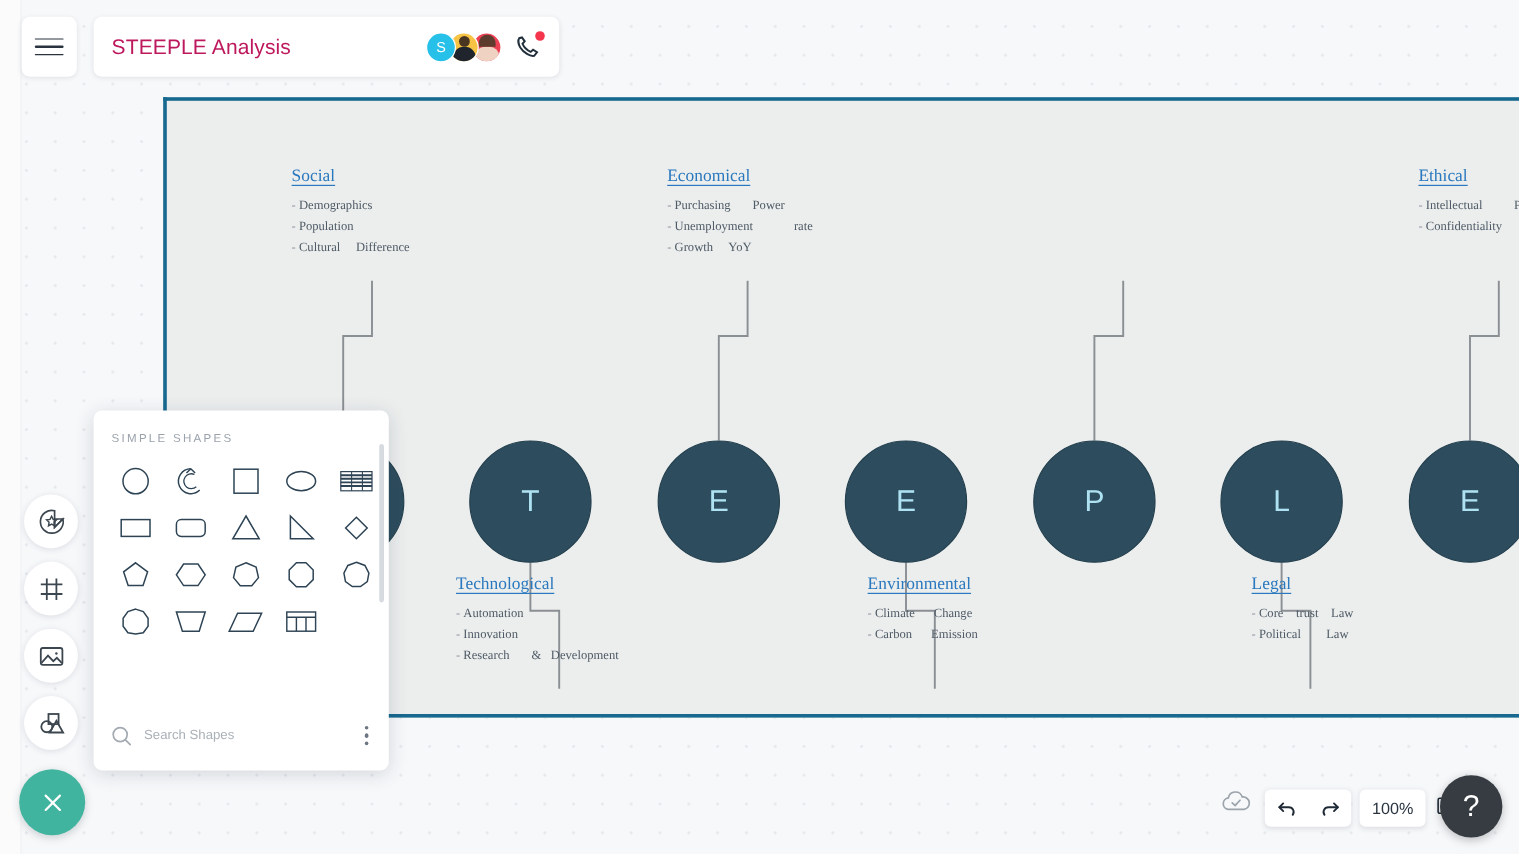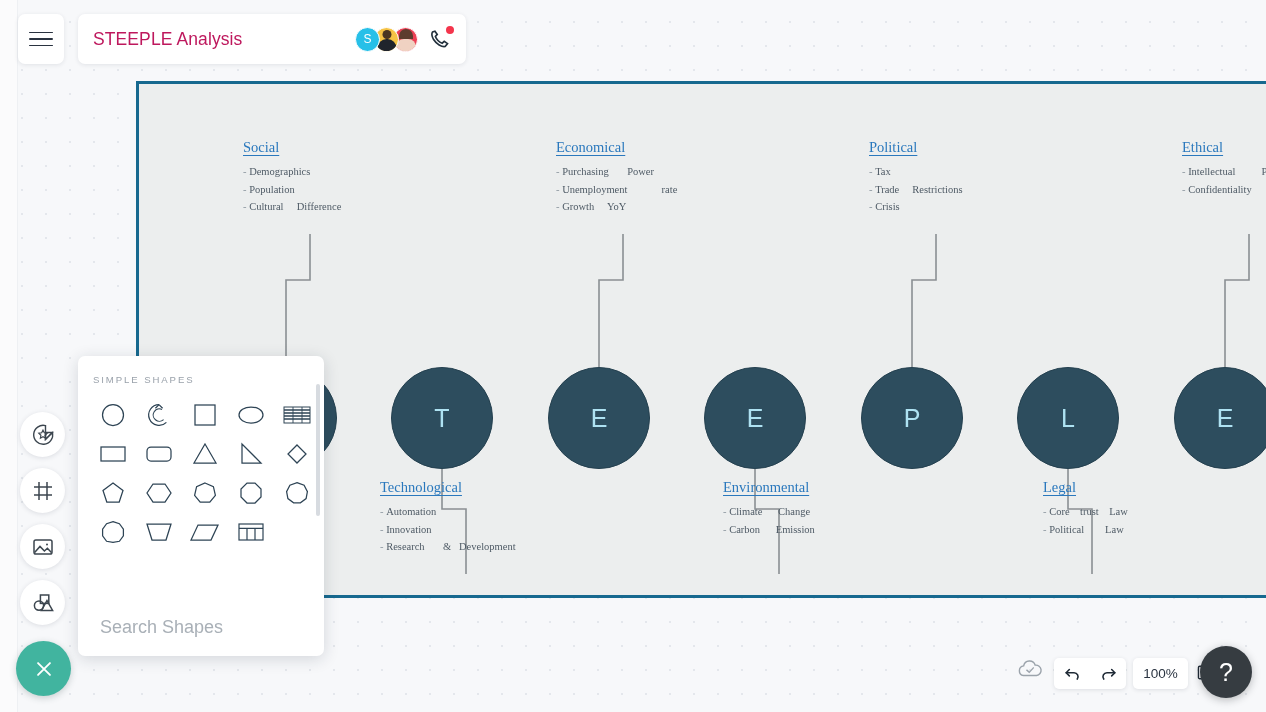--- a/index.html
+++ b/index.html
@@ -117,21 +117,21 @@
   #fab-close {
     position: absolute; left: 16px; top: 641px; width: 55px; height: 55px;
     border-radius: 50%; background: #41b49f;
     box-shadow: 0 2px 7px rgba(30,60,60,.22);
     display: flex; align-items: center; justify-content: center;
     z-index: 9; cursor: pointer;
   }
 
   
   #shapes-panel {
-    position: absolute; left: 78px; top: 356px; width: 246px; height: 300px;
+    position: absolute; left: 78px; top: 342px; width: 246px; height: 300px;
     background: #fff; border-radius: 7px;
     box-shadow: 0 3px 16px rgba(25,35,55,.16); z-index: 8;
     display: flex; flex-direction: column; overflow: hidden;
   }
   #shapes-scroll { position: relative; flex: 1; overflow: hidden; padding: 0 0 0 0; }
   #panel-heading {
     font-size: 9.6px; letter-spacing: 1.9px; color: #9aa2ab;
     padding: 18px 0 0 15px; font-weight: normal;
   }
   #shape-grid {
@@ -155,21 +155,21 @@
     display: flex; align-items: center; justify-content: center;
     font-size: 13px; color: #37424e; padding: 0 13px; cursor: pointer;
   }
   .tab-chip.pin { width: 34px; padding: 0; }
   .tab-chip.active { background: #d4f0e3; color: #1f4a3a; }
   .tab-chip.plus { width: 34px; padding: 0; font-size: 19px; color: #46525f; }
   #search-row {
     height: 58px; display: flex; align-items: center; padding: 0 13px; gap: 9px;
   }
   #search-input {
-    flex: 1; border: none; outline: none; font-size: 18px; color: #a2a9b1;
+    flex: 1; border: none; outline: none; font-size: 11px; color: #a2a9b1;
     font-family: "Liberation Sans", sans-serif; background: transparent;
   }
   #search-input::placeholder { color: #a9b0b7; }
   #panel-more { display: flex; flex-direction: column; gap: 3px; cursor: pointer;
     padding: 4px; }
   #panel-more i { width: 3.2px; height: 3.2px; border-radius: 50%; background: #6c7680;
     display: block; }
 
   
   #cloud-btn { position: absolute; right: 222px; bottom: 28px; cursor: pointer; }
@@ -250,26 +250,20 @@
       <div class="block-item"><span class="dash">-</span>&nbsp;<span>Cultural     Difference</span></div>
     </div>
 
     <div class="block" style="left:417px;top:55px">
       <div class="block-title">Economical</div>
       <div class="block-item"><span class="dash">-</span>&nbsp;<span>Purchasing       Power</span></div>
       <div class="block-item"><span class="dash">-</span>&nbsp;<span>Unemployment             rate</span></div>
       <div class="block-item"><span class="dash">-</span>&nbsp;<span>Growth     YoY</span></div>
     </div>
 
-    <div class="block" style="left:730px;top:55px">
-      <div class="block-title">Political</div>
-      <div class="block-item"><span class="dash">-</span>&nbsp;<span>Tax</span></div>
-      <div class="block-item"><span class="dash">-</span>&nbsp;<span>Trade     Restrictions</span></div>
-      <div class="block-item"><span class="dash">-</span>&nbsp;<span>Crisis</span></div>
-    </div>
 
     <div class="block" style="left:1043px;top:55px">
       <div class="block-title">Ethical</div>
       <div class="block-item"><span class="dash">-</span>&nbsp;<span>Intellectual          P</span></div>
       <div class="block-item"><span class="dash">-</span>&nbsp;<span>Confidentiality</span></div>
     </div>
 
     <div class="block" style="left:241px;top:395px">
       <div class="block-title">Technological</div>
       <div class="block-item"><span class="dash">-</span>&nbsp;<span>Automation</span></div>

